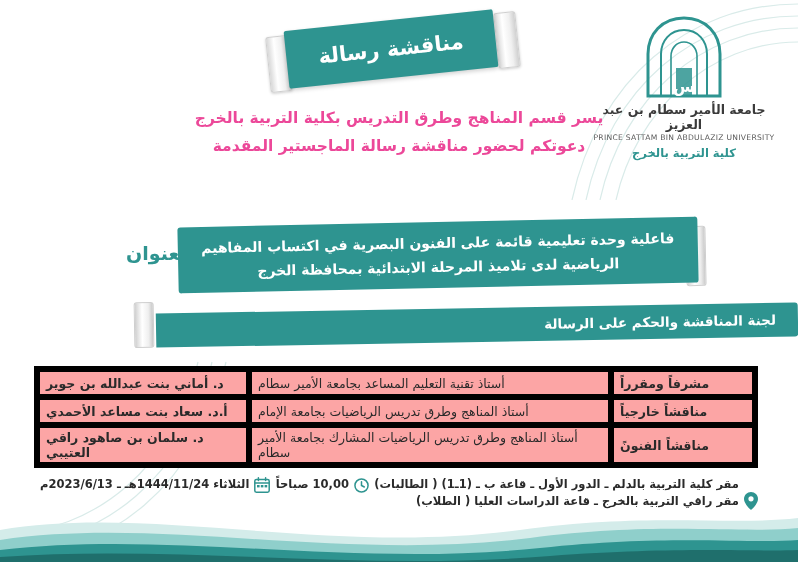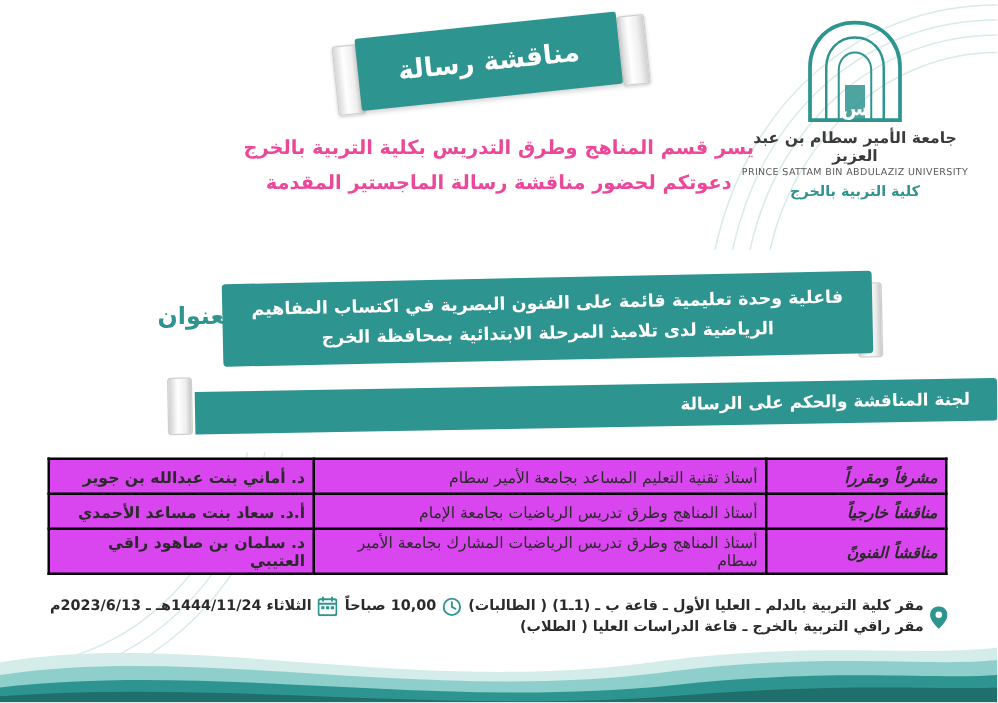--- a/index.html
+++ b/index.html
@@ -180,45 +180,45 @@
     position: absolute;
     top: 366px; right: 40px;
     width: 718px;
   }
   table.committee {
     width: 100%;
     border-collapse: collapse;
     table-layout: fixed;
   }
   table.committee td {
-    border: 2px solid #000000;
+    border: 6px solid #000000;
     height: 28px;
     font-size: 12.5px;
     color: #2a2a2a;
-    text-align: right;
+    text-align: left;
     vertical-align: middle;
     padding: 2px 6px;
-    background: #d946ef;
+    background: #fca5a5;
   }
   td.c-name { width: 212px; font-weight: bold; }
   td.c-rank { width: 362px; }
-  td.c-role { width: 144px; font-weight: bold; color: #2a2a2a; font-style: italic; }
+  td.c-role { width: 144px; font-weight: bold; color: #2a2a2a; }
 
   
   .footer-info {
     position: absolute;
     top: 476px; right: 40px;
     width: 718px;
     display: flex;
     align-items: flex-start;
     justify-content: space-between;
     font-size: 11.5px;
     color: #2a2a2a;
   }
-  .fi-item { display: flex; align-items: center; gap: 5px; }
+  .fi-item { display: flex; align-items: flex-end; gap: 5px; }
   .fi-item .txt { line-height: 17px; font-weight: bold; }
   .fi-icon { flex: 0 0 auto; margin-top: 1px; }
   .place .txt { text-align: right; }
 
   
   .wave { position: absolute; bottom: 0; left: 0; width: 798px; height: 62px; }
 </style>
 </head>
 <body>
 
@@ -304,21 +304,21 @@
   </div>
 
   <div class="footer-info">
 
     <div class="fi-item place">
       <svg class="fi-icon" width="14" height="18" viewBox="0 0 14 18">
         <path d="M7 0 C3.2 0 0 3.1 0 6.9 C0 11.8 7 18 7 18 C7 18 14 11.8 14 6.9 C14 3.1 10.8 0 7 0 Z" fill="#2e9490"></path>
         <circle cx="7" cy="6.8" r="2.6" fill="#ffffff"></circle>
       </svg>
       <div class="txt">
-        <div>مقر كلية التربية بالدلم ـ العليا الأول ـ قاعة ب ـ (1ـ1) ( الطالبات)</div>
+        <div>مقر كلية التربية بالدلم ـ الدور الأول ـ قاعة ب ـ (1ـ1) ( الطالبات)</div>
         <div>مقر راقي التربية بالخرج ـ قاعة الدراسات العليا ( الطلاب)</div>
       </div>
     </div>
 
     <div class="fi-item">
       <svg class="fi-icon" width="15" height="15" viewBox="0 0 16 16">
         <circle cx="8" cy="8" r="7" fill="none" stroke="#2e9490" stroke-width="1.6"></circle>
         <path d="M8 4 L8 8 L11 9.6" fill="none" stroke="#2e9490" stroke-width="1.6" stroke-linecap="round"></path>
       </svg>
       <div class="txt">10,00 صباحاً</div>

